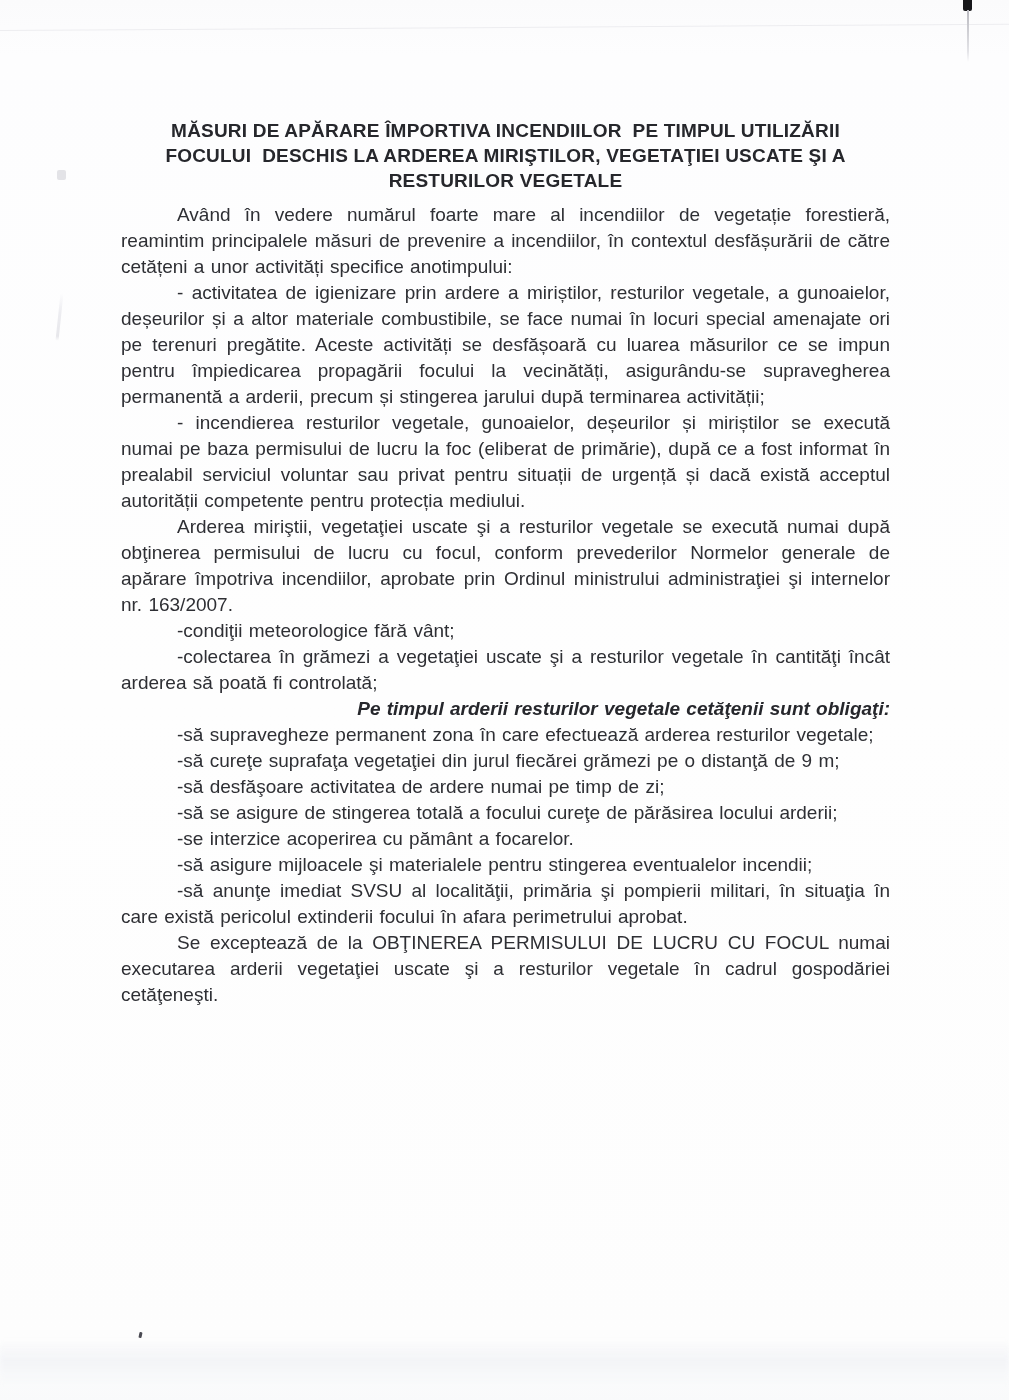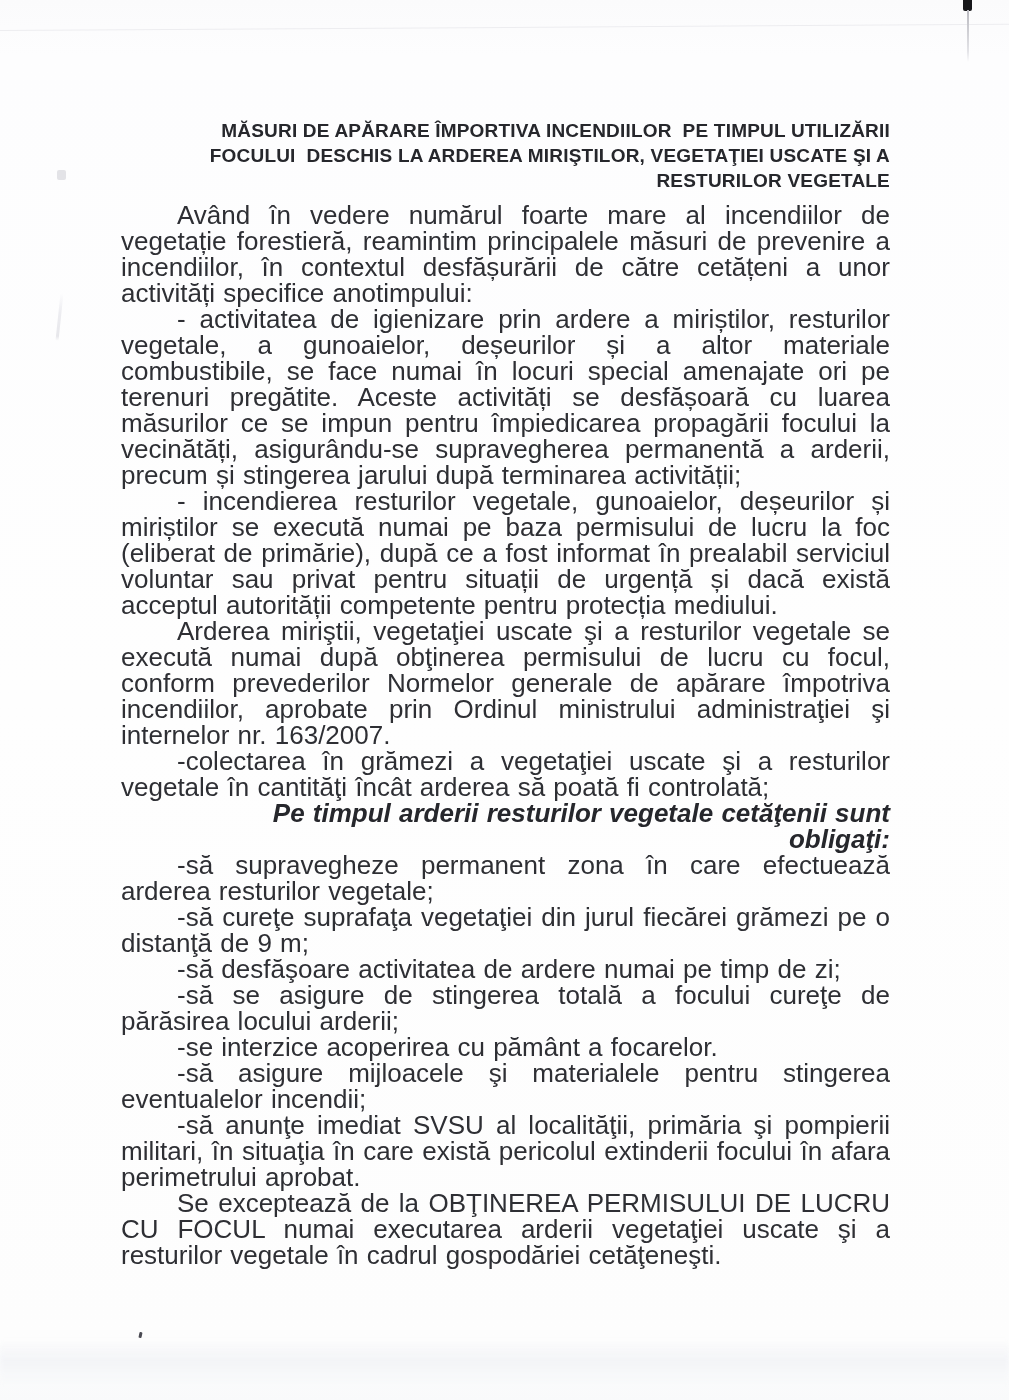--- a/index.html
+++ b/index.html
@@ -86,34 +86,34 @@
     filter: blur(2px);
   }
   .doc-content {
     position: absolute;
     left: 121px;
     top: 118px;
     width: 769px;
     color: #2e2f34;
   }
   .doc-title {
-    text-align: right;
+    text-align: center;
     font-weight: bold;
     font-size: 19px;
     line-height: 25px;
     color: #26272c;
     margin-bottom: 9px;
     letter-spacing: 0.2px;
   }
   .title-line {
     white-space: pre;
   }
   .doc-paragraphs p.para {
     margin: 0;
-    font-size: 26px;
+    font-size: 19px;
     line-height: 26px;
     text-align: justify;
     text-indent: 56px;
     word-spacing: 1px;
   }
   .doc-paragraphs p.emphasis {
     font-weight: bold;
     font-style: italic;
     text-align: right;
     color: #26272c;
@@ -135,20 +135,21 @@
     <div class="doc-title">
         <div class="title-line">MĂSURI DE APĂRARE ÎMPORTIVA INCENDIILOR  PE TIMPUL UTILIZĂRII</div>
         <div class="title-line">FOCULUI  DESCHIS LA ARDEREA MIRIŞTILOR, VEGETAŢIEI USCATE ŞI A</div>
         <div class="title-line">RESTURILOR VEGETALE</div>
       </div>
     <div class="doc-paragraphs">
         <p class="para body">Având în vedere numărul foarte mare al incendiilor de vegetație forestieră, reamintim principalele măsuri de prevenire a incendiilor, în contextul desfășurării de către cetățeni a unor activități specifice anotimpului:</p>
         <p class="para body">- activitatea de igienizare prin ardere a miriștilor, resturilor vegetale, a gunoaielor, deșeurilor și a altor materiale combustibile, se face numai în locuri special amenajate ori pe terenuri pregătite. Aceste activități se desfășoară cu luarea măsurilor ce se impun pentru împiedicarea propagării focului la vecinătăți, asigurându-se supravegherea permanentă a arderii, precum și stingerea jarului după terminarea activității;</p>
         <p class="para body">- incendierea resturilor vegetale, gunoaielor, deșeurilor și miriștilor se execută numai pe baza permisului de lucru la foc (eliberat de primărie), după ce a fost informat în prealabil serviciul voluntar sau privat pentru situații de urgență și dacă există acceptul autorității competente pentru protecția mediului.</p>
         <p class="para body">Arderea miriştii, vegetaţiei uscate şi a resturilor vegetale se execută numai după obţinerea permisului de lucru cu focul, conform prevederilor Normelor generale de apărare împotriva incendiilor, aprobate prin Ordinul ministrului administraţiei şi internelor nr. 163/2007.</p>
+        <p class="para body">-condiţii meteorologice fără vânt;</p>
         <p class="para body">-colectarea în grămezi a vegetaţiei uscate şi a resturilor vegetale în cantităţi încât arderea să poată fi controlată;</p>
         <p class="para emphasis">Pe timpul arderii resturilor vegetale cetăţenii sunt obligaţi:</p>
         <p class="para body">-să supravegheze permanent zona în care efectuează arderea resturilor vegetale;</p>
         <p class="para body">-să cureţe suprafaţa vegetaţiei din jurul fiecărei grămezi pe o distanţă de 9 m;</p>
         <p class="para body">-să desfăşoare activitatea de ardere numai pe timp de zi;</p>
         <p class="para body">-să se asigure de stingerea totală a focului cureţe de părăsirea locului arderii;</p>
         <p class="para body">-se interzice acoperirea cu pământ a focarelor.</p>
         <p class="para body">-să asigure mijloacele şi materialele pentru stingerea eventualelor incendii;</p>
         <p class="para body">-să anunţe imediat SVSU al localităţii, primăria şi pompierii militari, în situaţia în care există pericolul extinderii focului în afara perimetrului aprobat.</p>
         <p class="para body">Se exceptează de la OBŢINEREA PERMISULUI DE LUCRU CU FOCUL numai executarea arderii vegetaţiei uscate şi a resturilor vegetale în cadrul gospodăriei cetăţeneşti.</p>

